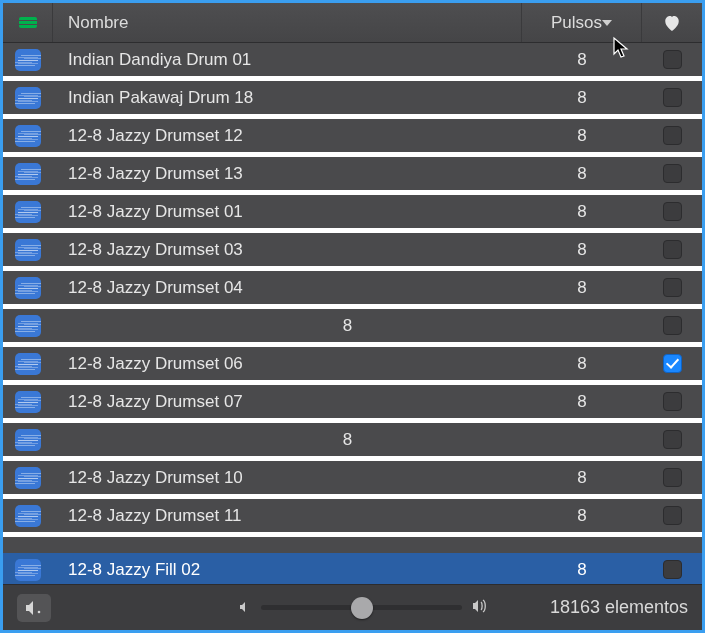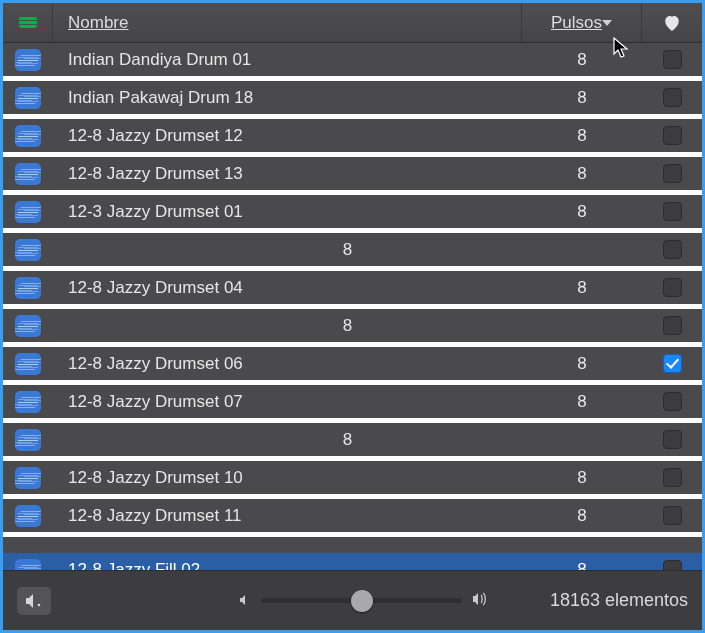--- a/index.html
+++ b/index.html
@@ -21,21 +21,20 @@
   }
   .header {
     display: flex;
     align-items: center;
     height: 40px;
     background: linear-gradient(#4e4e50, #454547);
     border-bottom: 1px solid #2d2d2f;
     font-size: 17px;
     color: #dcdcdc;
     user-select: none;
-    text-decoration: underline;
   }
   .header .cell-menu {
     width: 50px;
     display: flex;
     align-items: center;
     justify-content: center;
     border-right: 1px solid #3a3a3c;
     height: 100%;
   }
   .menu-bars {
@@ -159,21 +158,21 @@
   .chk.checked::after {
     content: "";
     position: absolute;
     left: 5px; top: 1px;
     width: 5px; height: 10px;
     border: solid #fff;
     border-width: 0 2.5px 2.5px 0;
     transform: rotate(42deg);
   }
   .footer {
-    height: 60px;
+    height: 46px;
     background: #3d3d3f;
     border-top: 1px solid #2c2c2e;
     display: flex;
     align-items: center;
     padding: 0 14px;
     gap: 18px;
     color: #d2d2d2;
   }
   .play-btn {
     width: 34px; height: 28px;
@@ -288,30 +287,31 @@
         <div class="namecell">12-8 Jazzy Drumset 13</div>
         <div class="beatscell">8</div>
         <div class="favcell">
           <div class="chk"></div>
         </div>
       </div>
       <div class="row">
         <div class="iconcell">
           <div class="loop-icon"></div>
         </div>
-        <div class="namecell">12-3 Jazzy Drumset 01</div>
-        <div class="beatscell">8</div>
-        <div class="favcell">
-          <div class="chk"></div>
-        </div>
-      </div>
-      <div class="row">
-        <div class="iconcell">
-          <div class="loop-icon"></div>
-        </div>
+        <div class="namecell">12-8 Jazzy Drumset 01</div>
+        <div class="beatscell">8</div>
+        <div class="favcell">
+          <div class="chk"></div>
+        </div>
+      </div>
+      <div class="row">
+        <div class="iconcell">
+          <div class="loop-icon"></div>
+        </div>
+        <div class="namecell">12-8 Jazzy Drumset 03</div>
         <div class="beatscell">8</div>
         <div class="favcell">
           <div class="chk"></div>
         </div>
       </div>
       <div class="row">
         <div class="iconcell">
           <div class="loop-icon"></div>
         </div>
         <div class="namecell">12-8 Jazzy Drumset 04</div>

